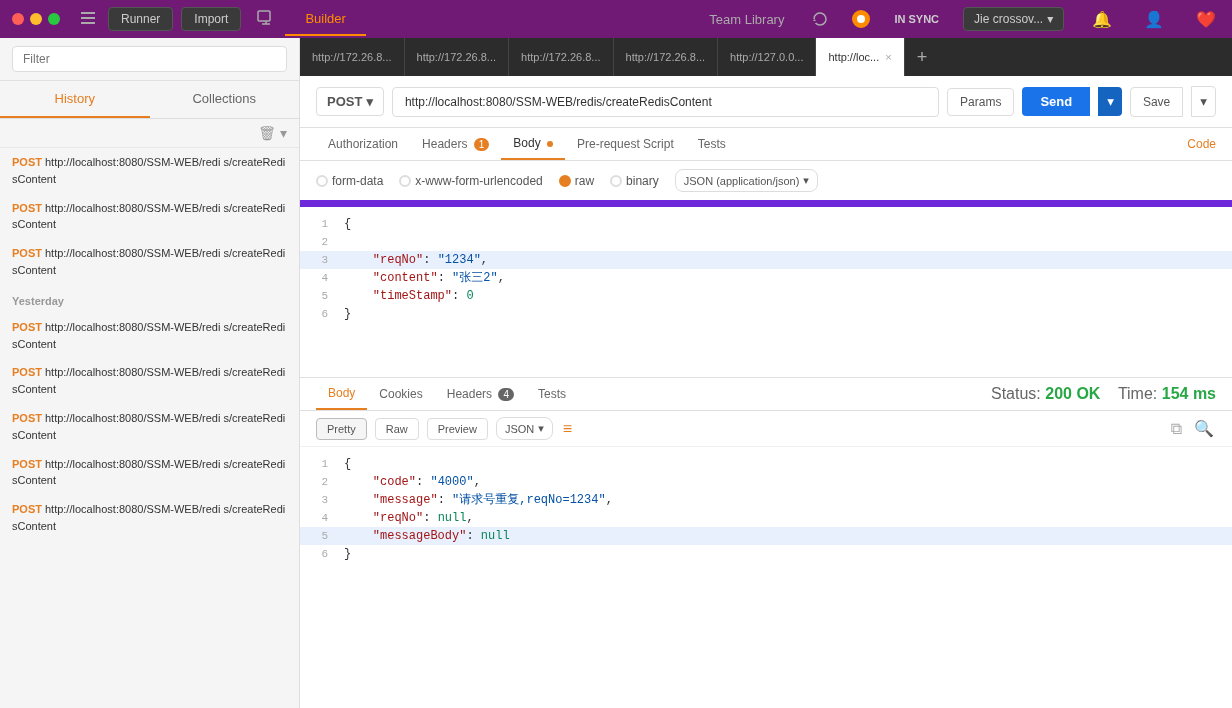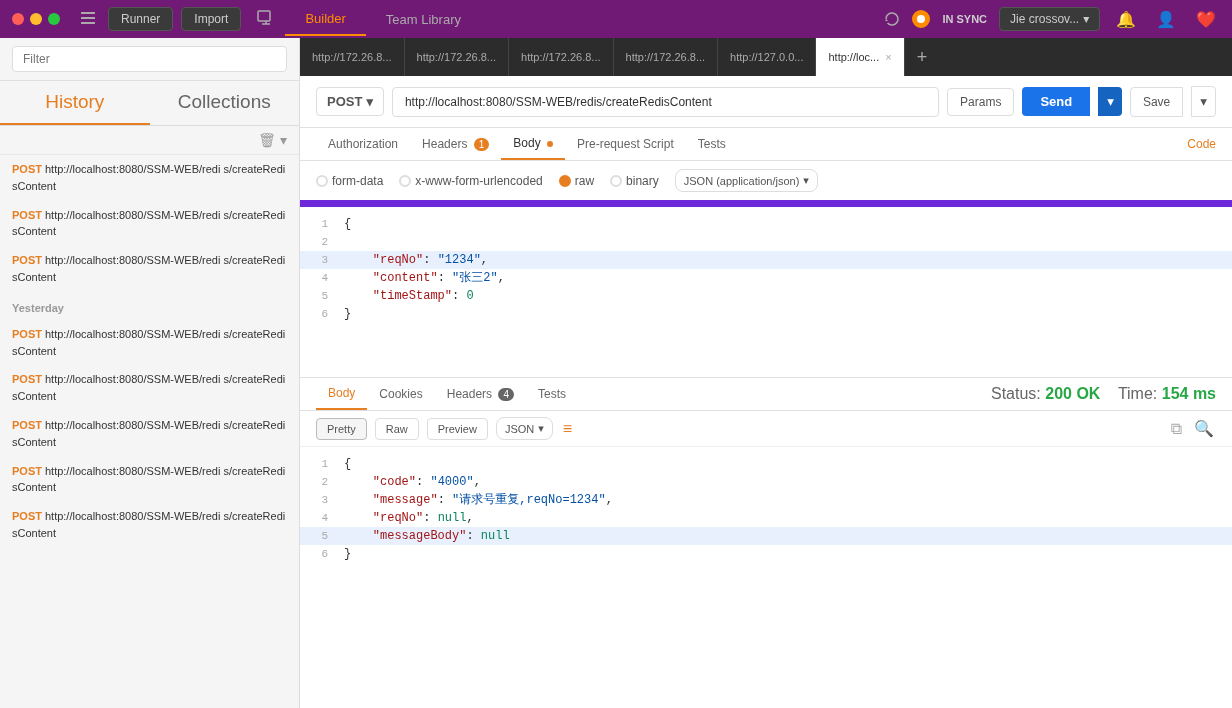--- a/index.html
+++ b/index.html
@@ -7,37 +7,37 @@
 
     
     .titlebar { height: 38px; background: #701a75; display: flex; align-items: center; padding: 0 12px; gap: 8px; }
     .traffic-lights { display: flex; gap: 6px; margin-right: 8px; }
     .traffic-light { width: 12px; height: 12px; border-radius: 50%; }
     .tl-red { background: #ff5f57; }
     .tl-yellow { background: #febc2e; }
     .tl-green { background: #28c840; }
     .sidebar-toggle { background: none; border: none; color: #aaa; cursor: pointer; padding: 4px; }
     .titlebar-btn { background: #3a3a3a; border: 1px solid #555; color: #ccc; border-radius: 4px; padding: 4px 12px; cursor: pointer; font-size: 12px; }
-    .titlebar-center { flex: 1; display: flex; justify-content: flex-start; align-items: center; gap: 0; }
+    .titlebar-center { flex: 1; display: flex; justify-content: space-between; align-items: center; gap: 0; }
     .nav-tab { color: #aaa; padding: 8px 20px; cursor: pointer; font-size: 13px; position: relative; text-decoration: none; }
-    .titlebar-right { display: flex; align-items: center; gap: 12px; }
+    .titlebar-right { display: flex; align-items: center; gap: 24px; }
     .sync-btn { display: flex; align-items: center; gap: 6px; background: none; border: none; color: #ccc; cursor: pointer; font-size: 12px; }
     .sync-icon { width: 18px; height: 18px; border-radius: 50%; border: 2px solid #ff8c00; background: #ff8c00; display: flex; align-items: center; justify-content: center; }
     .account-btn { background: #3a3a3a; border: 1px solid #555; color: #ccc; border-radius: 4px; padding: 4px 10px; cursor: pointer; font-size: 12px; display: flex; align-items: center; gap: 4px; }
     .icon-btn { background: none; border: none; color: #aaa; cursor: pointer; font-size: 16px; padding: 4px; }
 
     
     .main { display: flex; height: calc(708px - 38px); }
 
     
     .sidebar { width: 300px; background: #f5f5f5; border-right: 1px solid #ddd; display: flex; flex-direction: column; }
     .sidebar-search { padding: 8px 12px; background: #f5f5f5; border-bottom: 1px solid #e0e0e0; }
     .search-input { width: 100%; background: white; border: 1px solid #ddd; border-radius: 4px; padding: 5px 10px; font-size: 12px; color: #666; }
     .sidebar-tabs { display: flex; border-bottom: 1px solid #ddd; background: #f5f5f5; }
-    .sidebar-tab { flex: 1; padding: 10px; text-align: center; cursor: pointer; font-size: 19px; color: #666; position: relative; }
+    .sidebar-tab { flex: 1; padding: 10px; text-align: center; cursor: pointer; font-size: 13px; color: #666; position: relative; }
     .sidebar-tab.active { color: #e67e22; border-bottom: 2px solid #e67e22; }
     .sidebar-tab-actions { padding: 6px 12px; display: flex; justify-content: flex-end; border-bottom: 1px solid #e8e8e8; }
     .delete-btn { background: none; border: none; color: #999; cursor: pointer; font-size: 14px; }
     .sidebar-content { flex: 1; overflow-y: auto; padding: 0 12px; }
     .section-title { font-size: 11px; color: #999; font-weight: 600; padding: 10px 0 6px 0; }
     .history-item { padding: 6px 0; cursor: pointer; line-height: 1.4; }
     .method-badge { color: #e67e22; font-weight: 700; font-size: 11px; margin-right: 3px; }
     .history-url { color: #333; font-size: 11px; word-break: break-all; }
 
     

